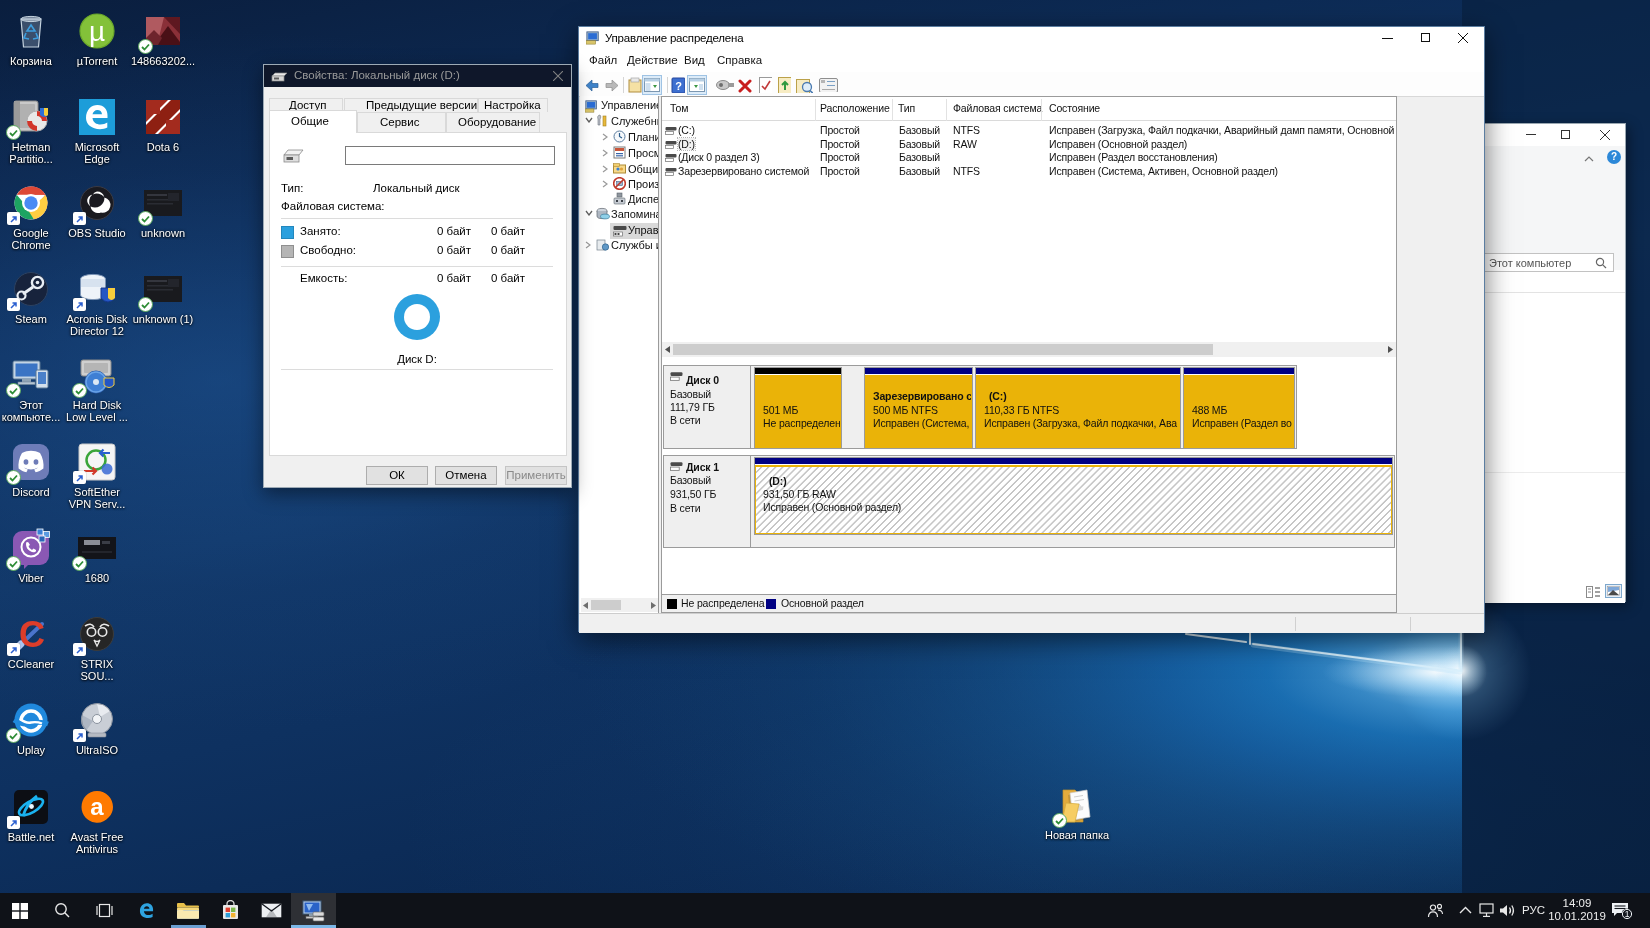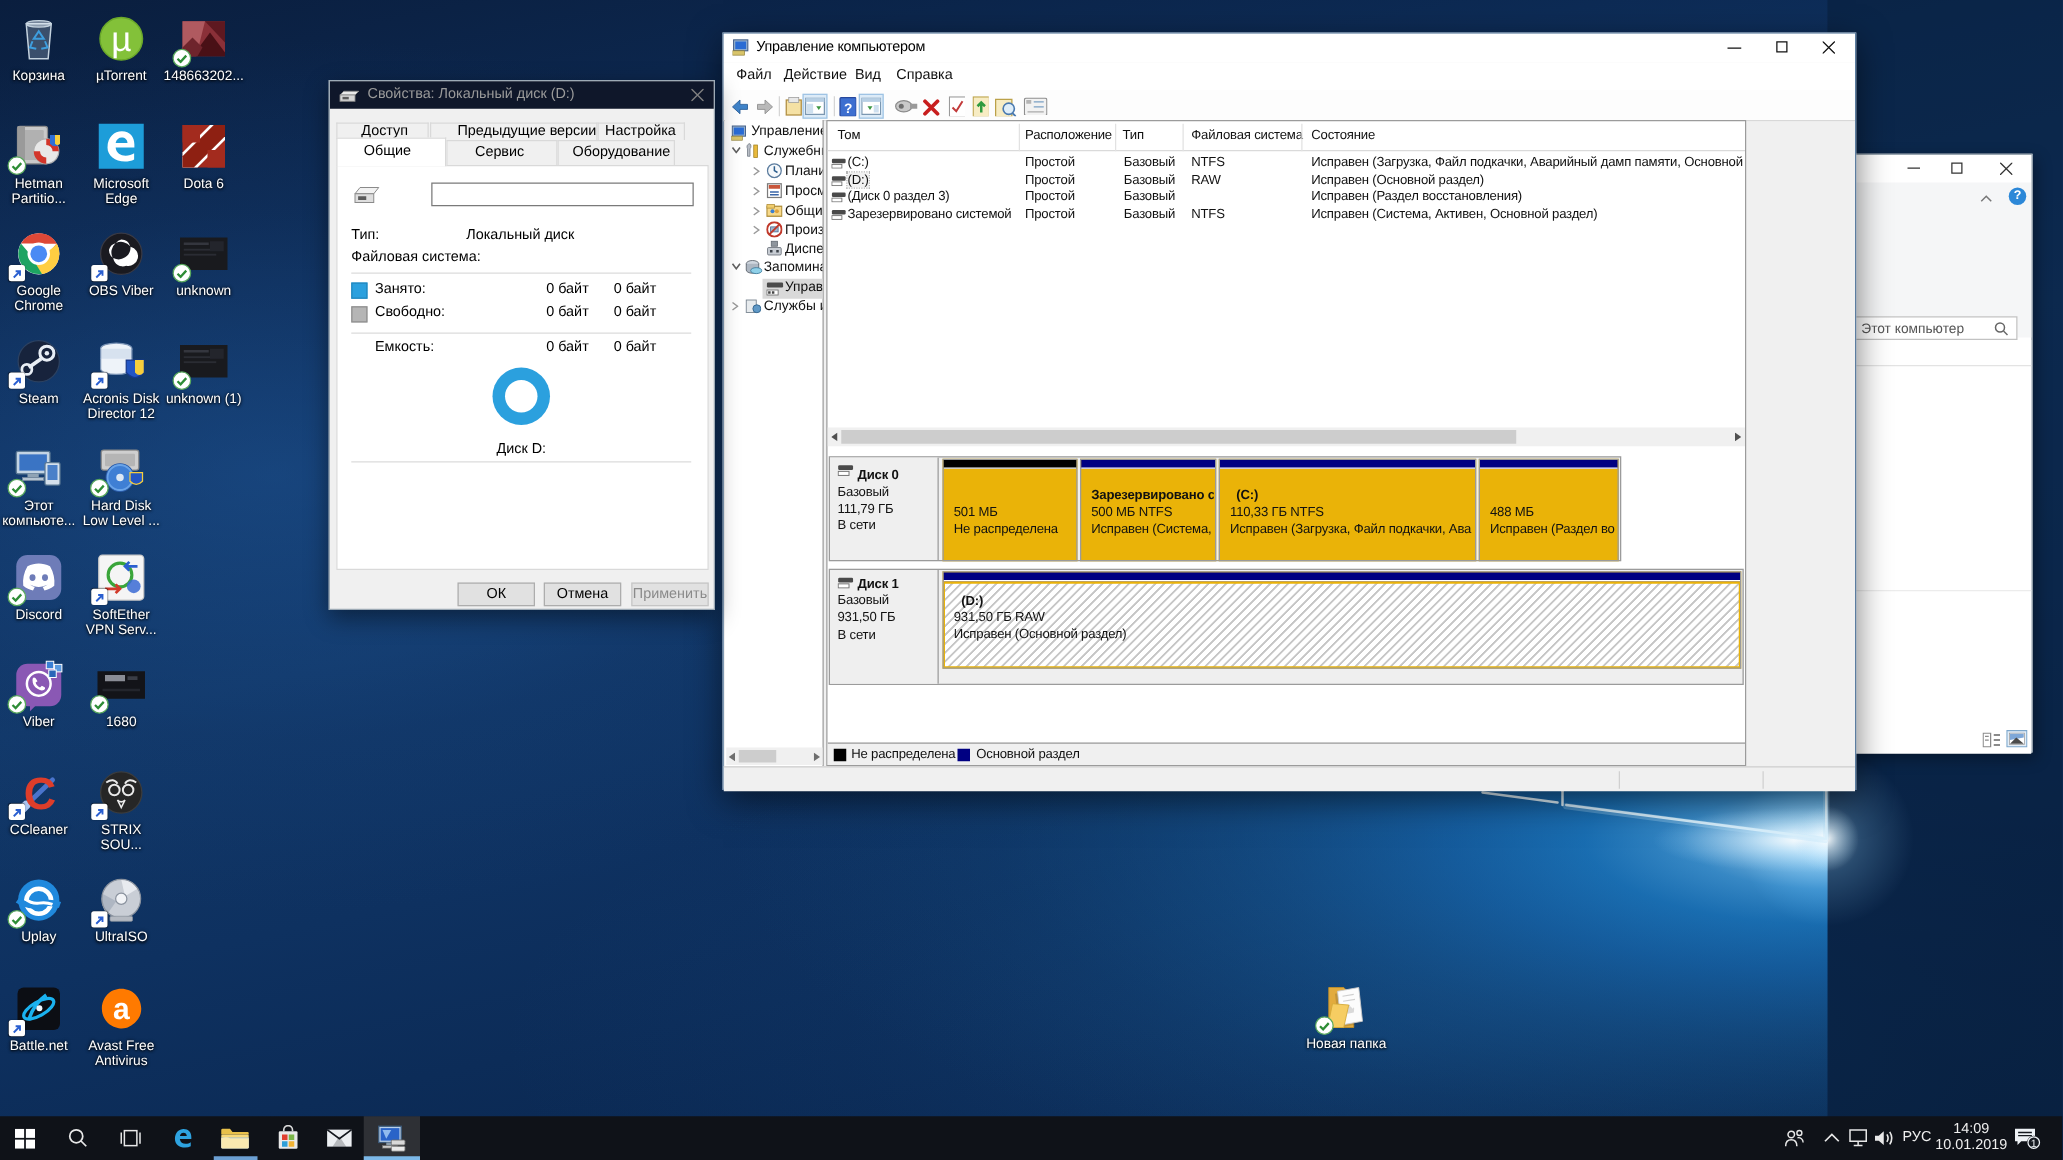--- a/index.html
+++ b/index.html
@@ -159,21 +159,21 @@
           <g fill="#fff">
             <path d="M21 9.5 A7.5 7.5 0 0 1 28.2 15 A9.5 9.5 0 0 0 16.8 12.4 A7.5 7.5 0 0 1 21 9.5 Z"></path>
             <path d="M11.2 17.8 A7.5 7.5 0 0 1 16.4 12.6 A9.5 9.5 0 0 0 14.2 24.2 A7.5 7.5 0 0 1 11.2 17.8 Z"></path>
             <path d="M25 30.5 A7.5 7.5 0 0 1 14.6 24.4 A9.5 9.5 0 0 0 28.4 15.4 A7.7 7.7 0 0 1 25 30.5 Z"></path>
           </g>
         </svg><span class="sc">
           <svg width="8" height="8">
             <path d="M1 7 L6 2 M2.5 2 L6 2 L6 5.5" stroke="#2a5fd0" stroke-width="1.5" fill="none"></path>
           </svg>
         </span></div>
-      <div class="lb">OBS Viber</div>
+      <div class="lb">OBS Studio</div>
     </div>
 <div class="di" style="left:128px;top:182px">
       <div class="ic"><svg width="42" height="42" viewBox="0 0 42 42">
           <rect x="2" y="8" width="38" height="26" fill="#191a1e"></rect>
           <rect x="5" y="12" width="20" height="2" fill="#34363e"></rect>
           <rect x="5" y="17" width="30" height="1.5" fill="#2a2c33"></rect>
           <rect x="5" y="21" width="26" height="1.5" fill="#2a2c33"></rect>
           <rect x="26" y="11" width="11" height="8" fill="#23252c"></rect>
         </svg><span class="ovl">
           <svg width="9" height="8">
@@ -442,21 +442,21 @@
       </svg>
   </div>
 </div>
 <div id="cm" class="win" style="left:578px;top:26px;width:907px;height:606px;border:1px solid #5b7da0;box-shadow:0 8px 26px rgba(0,0,0,.55);font-size:12px">
   <div style="position:absolute;left:0;top:0;width:100%;height:23px;background:#fff">
     <svg style="position:absolute;left:7px;top:4px" width="14" height="14" viewBox="0 0 16 16">
         <rect x="1" y="1" width="13" height="10" fill="#9db6cf" stroke="#45618a"></rect>
         <rect x="2.5" y="2.5" width="10" height="7" fill="#2a6cd4"></rect>
         <rect x="0" y="11" width="11" height="4" fill="#d8c46a" stroke="#8a7a30" stroke-width=".6"></rect>
       </svg>
-    <span style="position:absolute;left:26px;top:5px;color:#000;font-size:11.5px;letter-spacing:-0.2px">Управление компьютером</span>
+    <span style="position:absolute;left:26px;top:5px;color:#000;font-size:11.5px;letter-spacing:-0.2px">Управление распределена</span>
     <div style="position:absolute;right:91px;top:11px;width:11px;height:1px;background:#111"></div>
     <div style="position:absolute;right:54px;top:6px;width:9px;height:9px;border:1px solid #111"></div>
     <svg style="position:absolute;right:16px;top:6px" width="10" height="10">
         <path d="M0 0 L10 10 M10 0 L0 10" stroke="#111" stroke-width="1"></path>
       </svg>
   </div>
   <div style="position:absolute;left:0;top:23px;width:100%;height:22px;background:#fff;color:#111;font-size:11.5px">
     <span style="position:absolute;left:10px;top:4px">Файл</span>
     <span style="position:absolute;left:48px;top:4px">Действие</span>
     <span style="position:absolute;left:105px;top:4px">Вид</span>
@@ -684,21 +684,21 @@
       <div class="dlab">
         <svg style="position:absolute;left:6px;top:5px" width="13" height="10" viewBox="0 0 12 9">
             <rect x="0.5" y="1" width="11" height="3.5" rx="1" fill="#4a4a4a"></rect>
             <rect x="0.5" y="5.5" width="8" height="3" fill="#fff" stroke="#6e6e6e" stroke-width=".7"></rect>
           </svg>
         <b style="position:absolute;left:22px;top:8px">Диск 0</b>
         <span style="position:absolute;left:6px;top:22px">Базовый</span>
         <span style="position:absolute;left:6px;top:35px">111,79 ГБ</span>
         <span style="position:absolute;left:6px;top:48px">В сети</span>
       </div>
-      <div class="prt" style="left:90px;width:108px">
+      <div class="prt" style="left:90px;width:88px">
           <div class="pbar" style="background:#000"></div>
           <div class="ptxt">
             <span style="top:27px">501 МБ</span>
             <span style="top:40px">Не распределена</span>
           </div>
         </div>
       <div class="prt" style="left:200px;width:109px">
           <div class="pbar"></div>
           <div class="ptxt">
             <b style="top:13px">Зарезервировано с</b>

